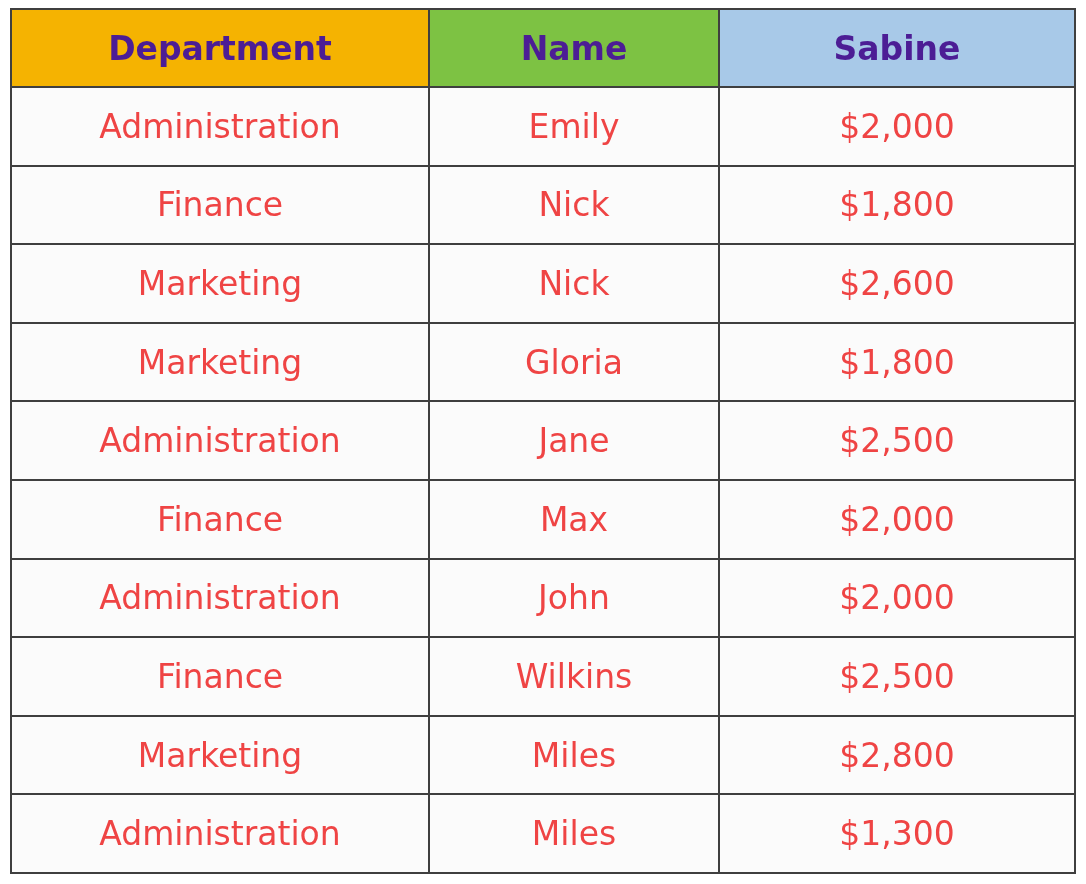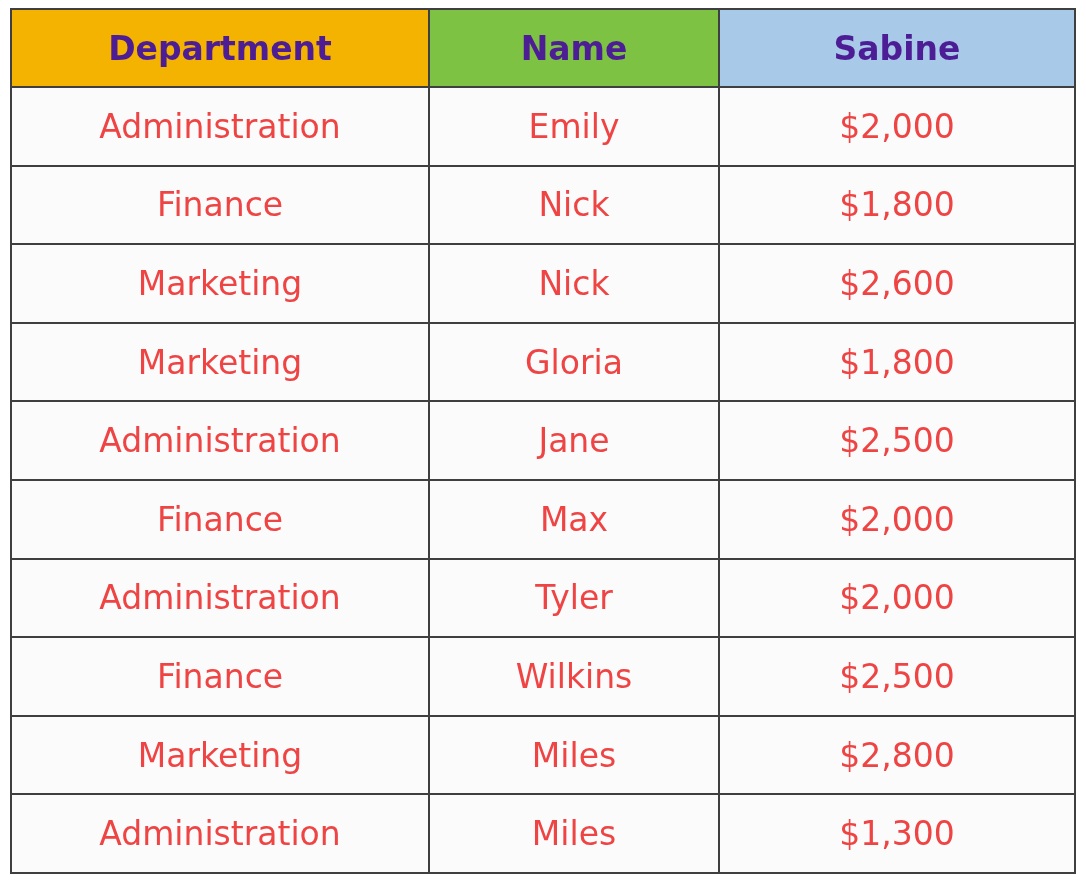--- a/index.html
+++ b/index.html
@@ -96,21 +96,21 @@
         <td>Jane</td>
         <td>$2,500</td>
       </tr>
       <tr>
         <td>Finance</td>
         <td>Max</td>
         <td>$2,000</td>
       </tr>
       <tr>
         <td>Administration</td>
-        <td>Tyler</td>
+        <td>John</td>
         <td>$2,000</td>
       </tr>
       <tr>
         <td>Finance</td>
         <td>Wilkins</td>
         <td>$2,500</td>
       </tr>
       <tr>
         <td>Marketing</td>
         <td>Miles</td>

